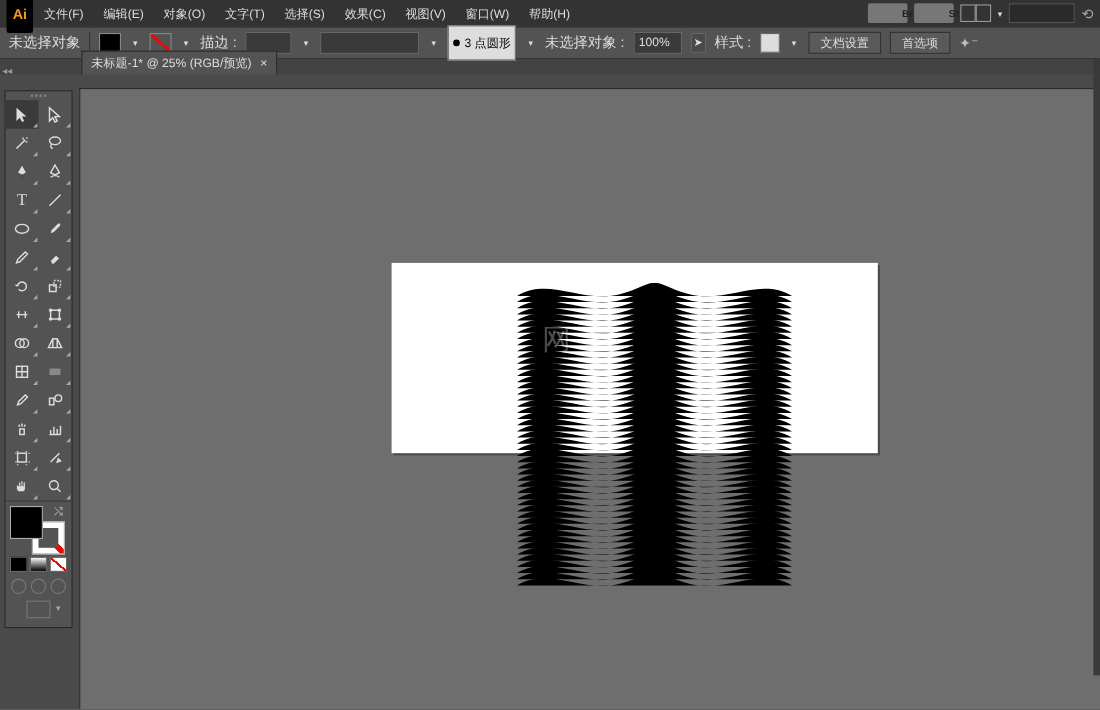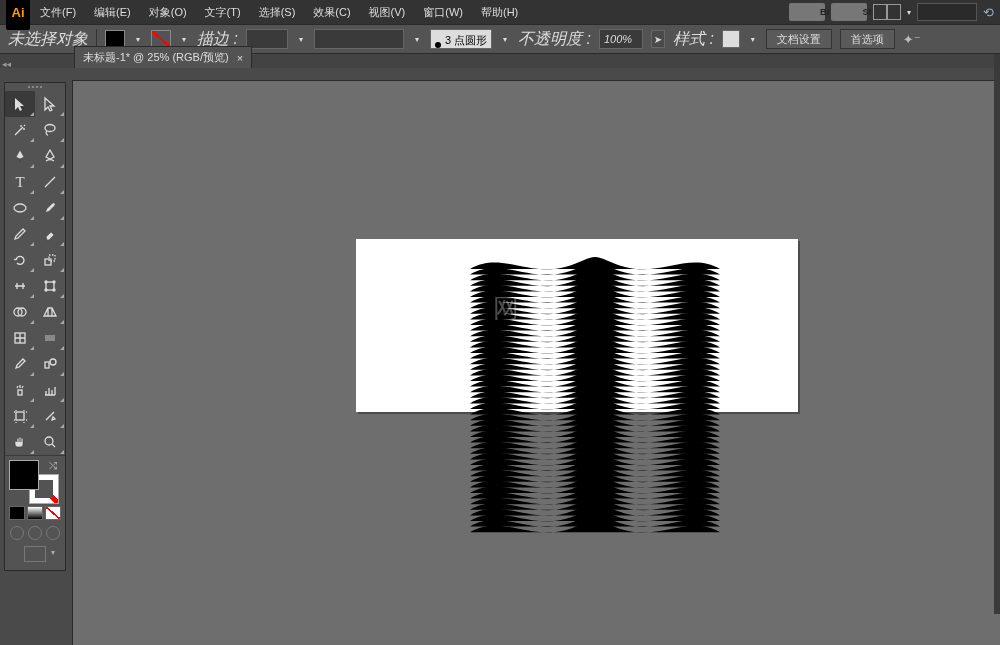--- a/index.html
+++ b/index.html
@@ -10,26 +10,26 @@
   .app-logo { width: 24px; height: 36px; background: #000000; color: #ff9a00; font-weight: bold; font-size: 13px; display: flex; align-items: center; justify-content: center; border-radius: 2px; }
   .menu-item { padding: 3px 8px; cursor: pointer; }
   .menu-right { margin-left: auto; display: flex; align-items: center; gap: 6px; }
   .ext-btn { width: 22px; height: 18px; background: #777; color: #222; font-size: 9px; font-weight: bold; display: flex; align-items: center; justify-content: center; border-radius: 2px; padding-left: 36px; }
   .layout-sel { width: 28px; height: 16px; display: flex; }
   .layout-sel span { flex:1; border:1px solid #999; }
   .search-field { width: 60px; height: 18px; background: #2a2a2a; border: 1px solid #555; }
 
   
   .control-bar { height: 30px; background: #535353; border-top:1px solid #2a2a2a; border-bottom:1px solid #2a2a2a; display: flex; align-items: center; padding: 0 8px; gap: 8px; }
-  .ctrl-label { font-size: 16px; font-style: italic; }
+  .ctrl-label { font-size: 13px; }
   .swatch-fill { width: 20px; height: 18px; background: #000; border:1px solid #888; display:inline-block; }
   .swatch-stroke { width: 20px; height: 18px; background: linear-gradient(to top right, transparent 45%, red 45%, red 55%, transparent 55%); border:1px solid #888; display:inline-block; }
   .drop-arrow { width: 10px; display:inline-flex; align-items:center; justify-content:center; font-size:8px; }
   .ctrl-input { height: 20px; background: #3a3a3a; border:1px solid #666; color:#ddd; padding:0 4px; font-size:11px; }
-  .brush-select { display:flex; align-items:flex-end; height:20px; border:1px solid #666; background:#ddd; color:#000; padding:0 4px; gap:4px; }
+  .brush-select { display:flex; align-items:center; height:32px; border:1px solid #666; background:#ddd; color:#000; padding:0 4px; gap:4px; }
   .brush-dot { width:6px; height:6px; background:#000; border-radius:50%; }
   .opt-btn { height: 20px; padding: 0 10px; background:#5a5a5a; border:1px solid #333; color:#ddd; cursor:pointer; display:flex; align-items:center;font-family:Liberation Mono, monospace; }
   .star-icon { font-size: 13px; color:#bbb; }
   .go-arrow { width:14px; height:18px; border:1px solid #666; display:flex; align-items:center; justify-content:center; font-size:10px; background:#4a4a4a; }
   .style-swatch { width:18px; height:18px; background:#ddd; border:1px solid #666; }
 
   
   .tab-strip { height: 14px; background: #434343; display:flex; align-items:flex-end; padding-left: 74px; }
   .tab-expand { position:absolute; left:2px; top:59px; font-size:9px; color:#999; }
   .doc-tab { height: 22px; background:#535353; border-top:1px solid #2a2a2a; border-left:1px solid #2a2a2a; border-right:1px solid #2a2a2a; display:flex; align-items:center; padding:0 8px; gap:8px; font-size:11px; }
@@ -111,22 +111,22 @@
   <span class="ctrl-label">描边 :</span>
   <input class="ctrl-input" style="width: 42px;" value="">
   <span class="drop-arrow">▾</span>
   <div class="ctrl-input" style="width:90px;"></div>
     <span class="drop-arrow">▾</span>
   <div class="brush-select">
     <span class="brush-dot"></span>
     <span>3 点圆形</span>
   </div>
     <span class="drop-arrow">▾</span>
-  <span class="ctrl-label">不透明度 :</span>
-  <input class="ctrl-input" style="width: 44px; font-style: italic;" value="100%">
+  <span class="ctrl-label">未选择对象 :</span>
+  <input class="ctrl-input" style="width: 44px;" value="100%">
   <div class="go-arrow">➤</div>
   <span class="ctrl-label">样式 :</span>
   <span class="style-swatch"></span>
     <span class="drop-arrow">▾</span>
   <div class="opt-btn">文档设置</div>
   <div class="opt-btn">首选项</div>
   <span class="star-icon">✦⁻</span>
 </div>
 
 <div class="tab-expand">◂◂</div>

